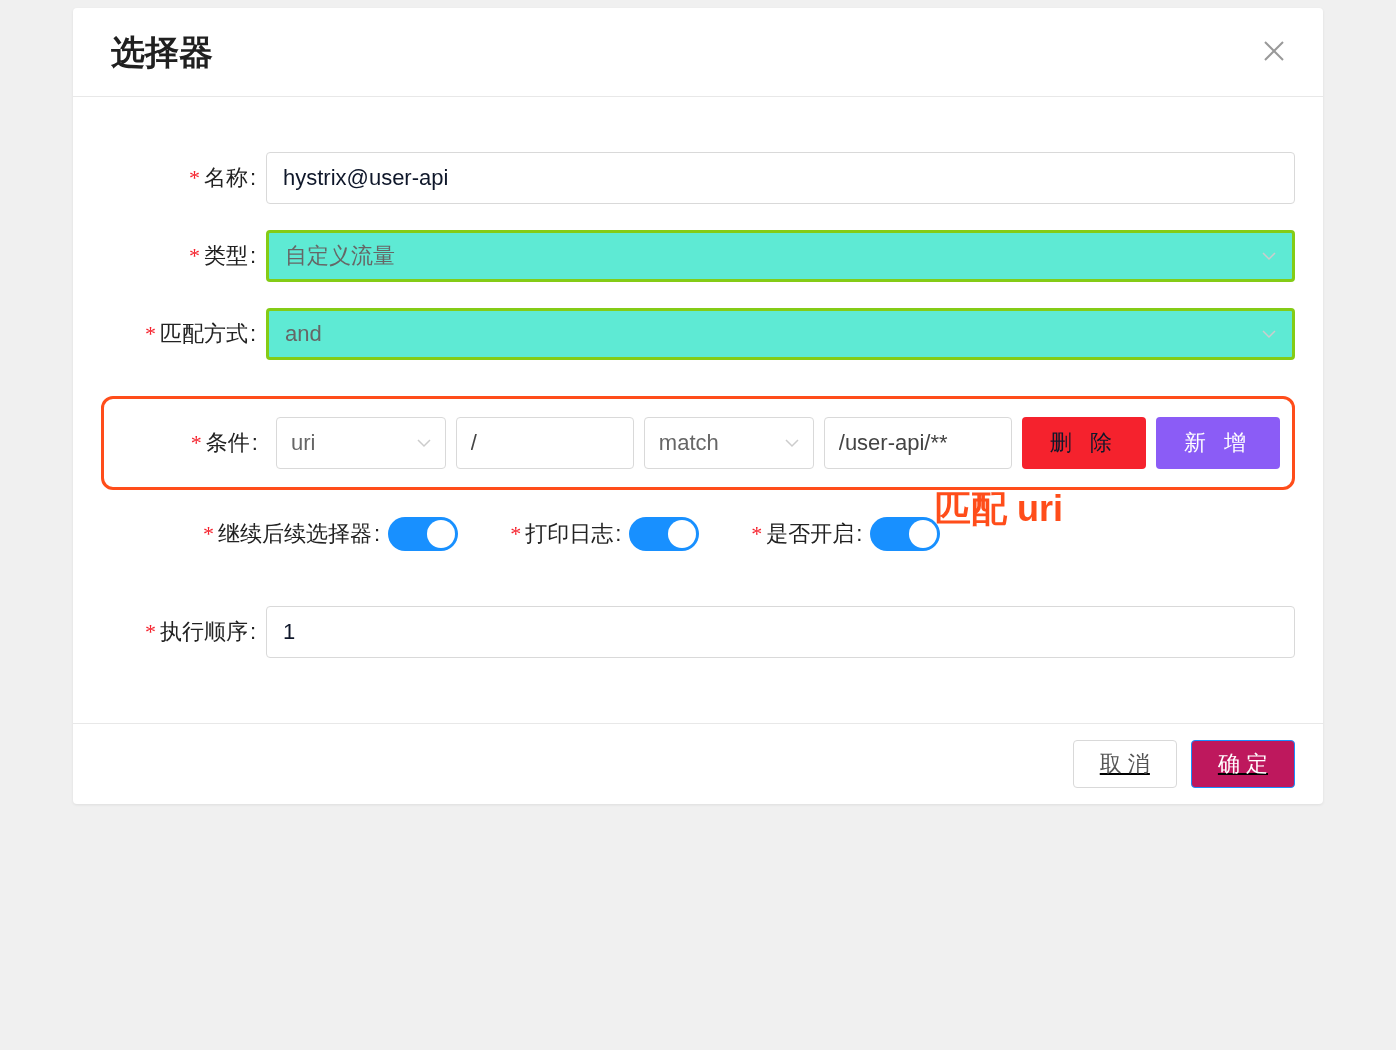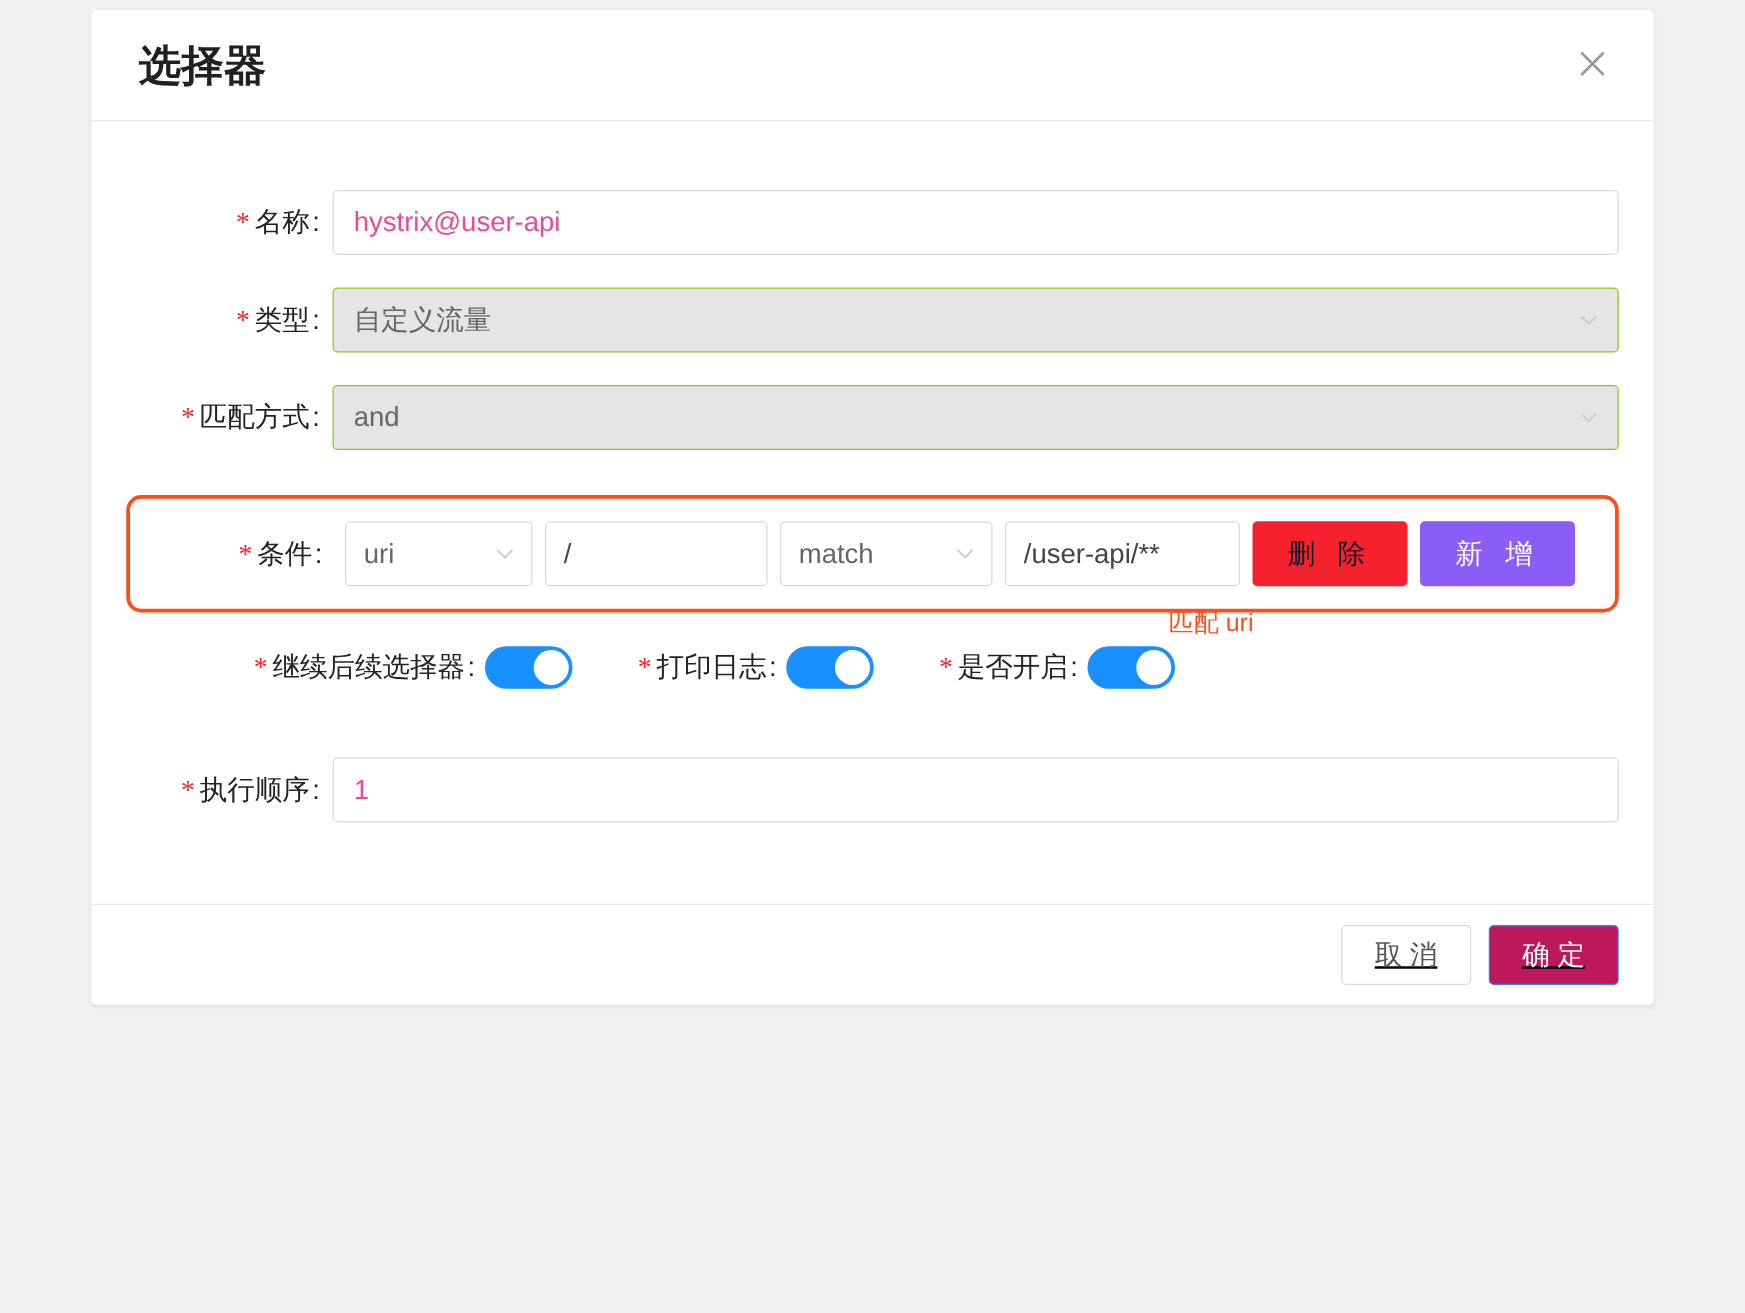--- a/index.html
+++ b/index.html
@@ -55,50 +55,50 @@
     }
     .asterisk { color: #f5222d; font-family: SimSun; margin-right: 4px; }
     .colon { margin-left: 2px; }
     .input {
       flex: 1;
       height: 52px;
       border: 1px solid #d9d9d9;
       border-radius: 4px;
       padding: 0 16px;
       font-size: 22px;
-      color: #ec4899;
+      color: #0f172a;
       background: #fff;
     }
     .select {
       flex: 1;
       height: 52px;
-      border: 1px solid #84cc16;
+      border: 3px solid #84cc16;
       border-radius: 4px;
       padding: 0 16px;
       font-size: 22px;
       color: #666;
-      background: #e5e5e5;
+      background: #5eead4;
       display: flex;
       align-items: center;
       justify-content: space-between;
       cursor: pointer;
     }
     .chevron {
       width: 14px;
       height: 14px;
       display: flex;
       align-items: center;
       justify-content: center;
     }
     .chevron svg { width: 14px; height: 10px; }
     .annotation {
       position: absolute;
       color: #ff4d1a;
-      font-size: 20px;
-      font-weight: 400;
+      font-size: 36px;
+      font-weight: 700;
     }
     .highlight-box {
       border: 3px solid #ff4d1a;
       border-radius: 12px;
       padding: 18px 12px;
       display: flex;
       align-items: center;
       gap: 10px;
       margin-bottom: 22px;
       margin-top: 36px;
@@ -236,21 +236,21 @@
           </span>
       </div>
     </div>
 
     <div class="annotation" style="top: 388px; left: 862px;">匹配 uri</div>
 
     <div class="highlight-box">
       <div class="cond-label">
         <span class="asterisk">*</span><span>条件</span><span class="colon">:</span>
       </div>
-      <div class="small-select" style="width:150px;align-items:center;">
+      <div class="small-select" style="width:170px;align-items:center;">
         <span>uri</span>
         <span class="chevron">
             <svg viewBox="0 0 14 10">
               <path d="M1 2 L7 8 L13 2" stroke="#ccc" stroke-width="1.5" fill="none"></path>
             </svg>
           </span>
       </div>
       <input class="small-input" style="width: 178px;" value="/">
       <div class="small-select" style="width:170px;">
         <span>match</span>

